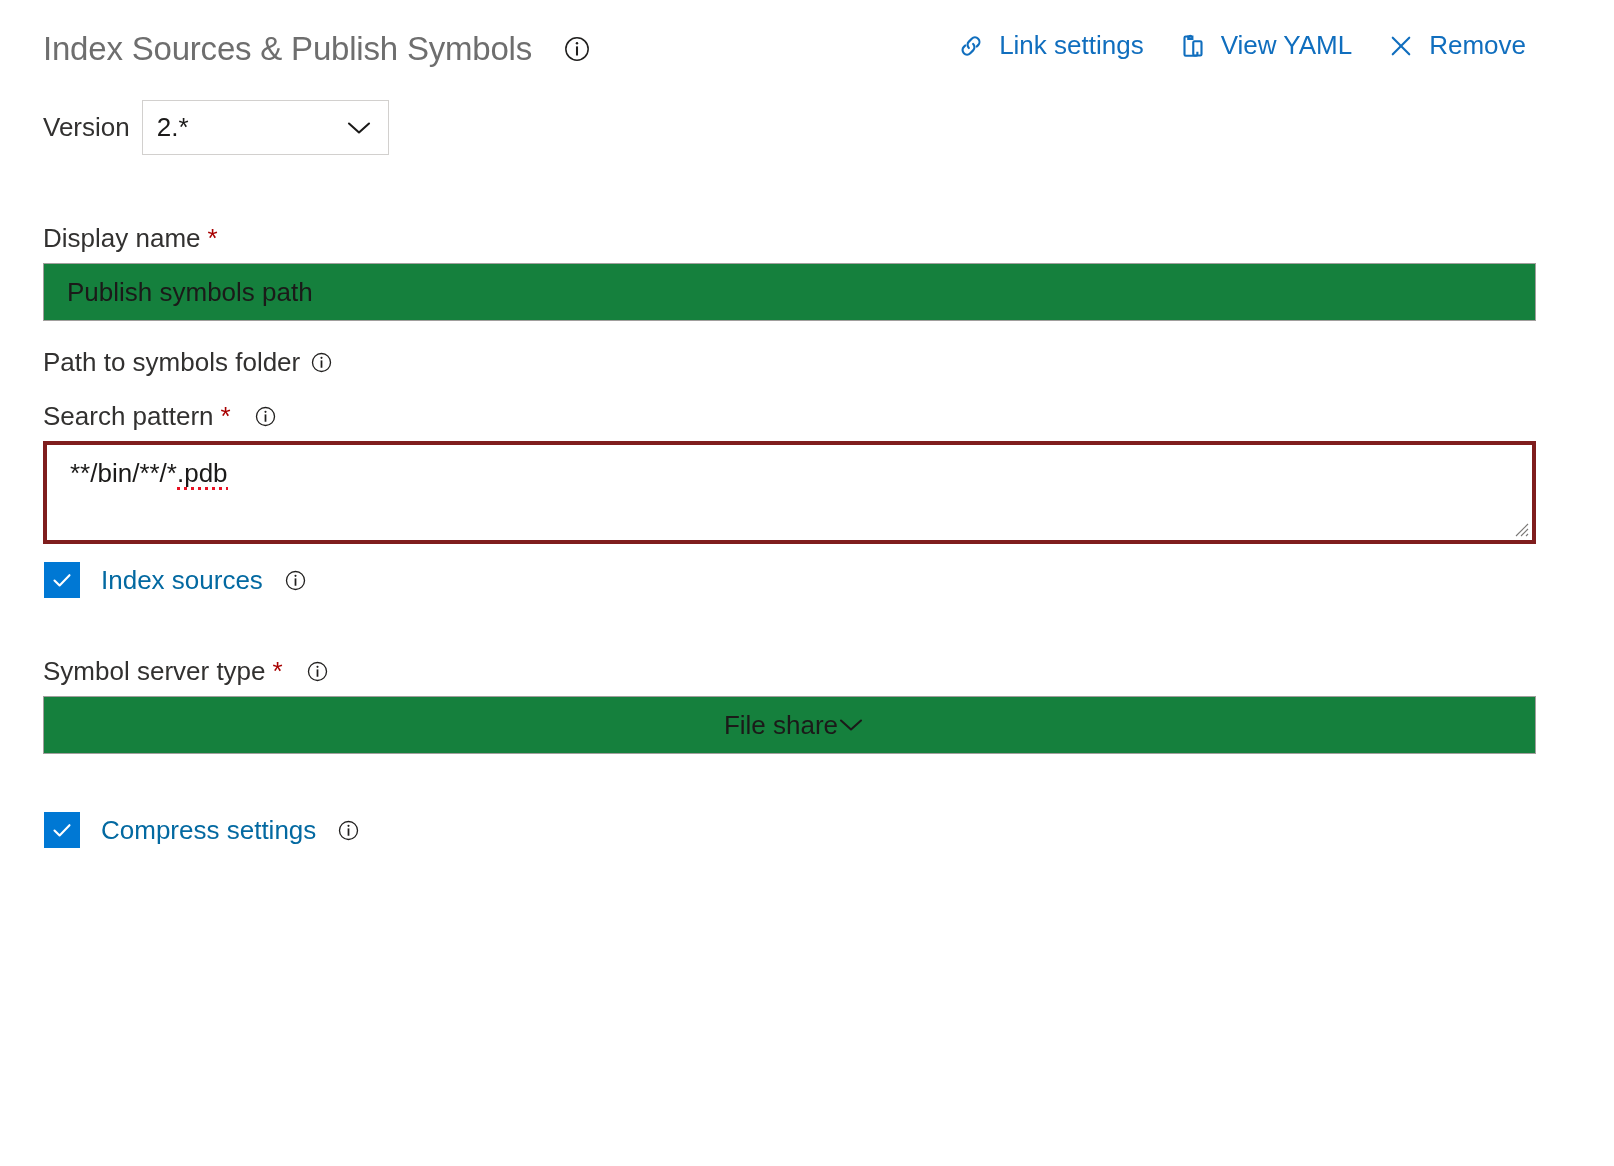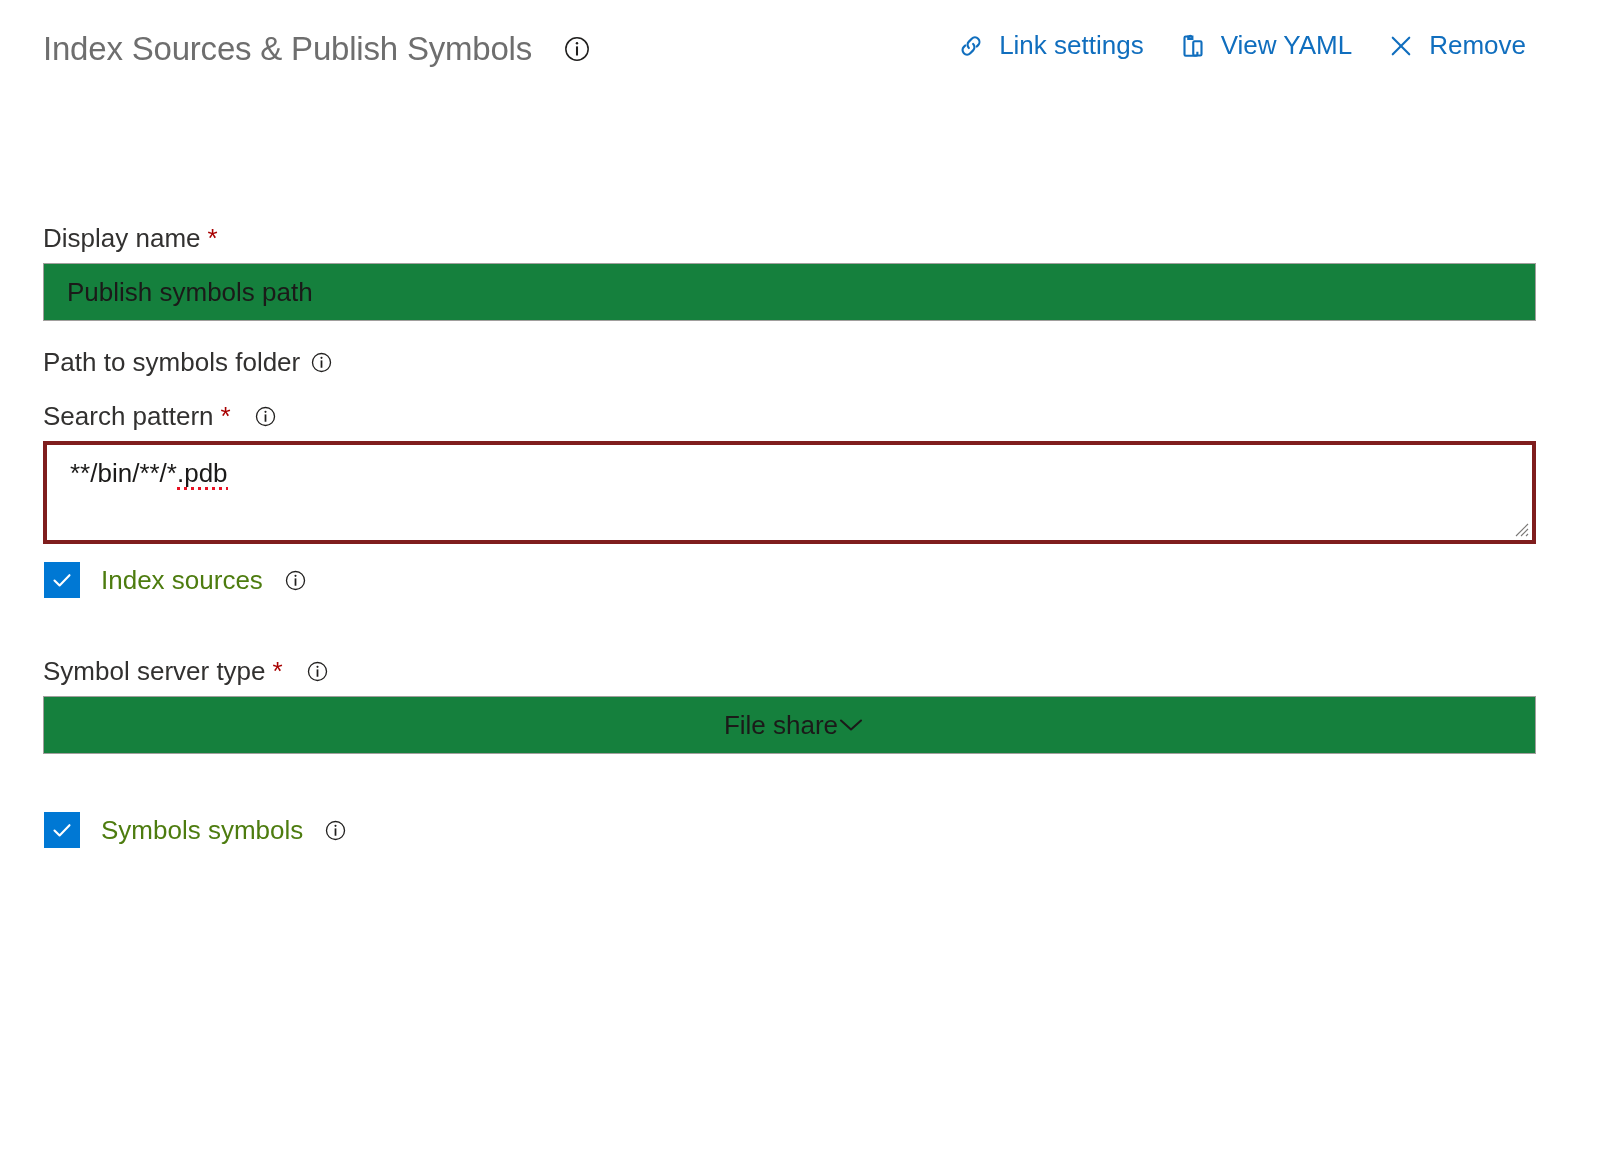--- a/index.html
+++ b/index.html
@@ -207,21 +207,21 @@
     background: #0078d4;
     display: inline-flex;
     align-items: center;
     justify-content: center;
     flex: 0 0 auto;
     cursor: pointer;
   }
   .cb svg { display: block; }
   .cb-label {
     font-size: 26px;
-    color: #4d7c0f;
+    color: #0369a1;
     margin-left: 21px;
     white-space: nowrap;
   }
   .cb-info { margin-left: 22px; }
 
   .sp-1 { height: 22px; }
   .sp-2 { height: 28px; }
   .sp-3 { height: 38px; }
   .sp-4 { height: 44px; }
   .sp-5 { height: 18px; }
@@ -281,20 +281,31 @@
               <line x1="18.6" y1="5.4" x2="5.4" y2="18.6"></line>
             </g>
           </svg>
         </span>
         <span>Remove</span>
       </div>
 
     </div>
   </div>
 
+  <div class="version-row">
+    <span class="version-label">Version</span>
+    <div class="version-select">
+      <span class="val">2.*</span>
+      <span class="chev">
+        <svg width="26" height="16" viewBox="0 0 26 16">
+          <polyline points="3,3.5 13,12.5 23,3.5" fill="none" stroke="#1b1a19" stroke-width="2.1" stroke-linecap="round" stroke-linejoin="round"></polyline>
+        </svg>
+      </span>
+    </div>
+  </div>
 
   <div class="form">
 
     <div class="field">
       <div class="lbl">
         <span>Display name</span>
         <span class="req">*</span>
       </div>
       <div class="ctrl">
         <span>Publish symbols path</span>
@@ -396,21 +407,21 @@
 
 
     <div class="sp-6"></div>
 
     <div class="cbrow">
       <span class="cb">
         <svg width="24" height="24" viewBox="0 0 24 24">
           <polyline points="4.5,12.5 9.6,17.5 19.5,7.2" fill="none" stroke="#ffffff" stroke-width="2.1" stroke-linecap="round" stroke-linejoin="round"></polyline>
         </svg>
       </span>
-      <span class="cb-label">Symbols symbols</span>
+      <span class="cb-label">Compress settings</span>
       <span class="info-icon sm cb-info">
         <svg width="21" height="21" viewBox="0 0 24 24">
           <circle cx="12" cy="12" r="10.3" fill="none" stroke="#201f1e" stroke-width="1.5"></circle>
           <circle cx="12" cy="6.7" r="1.2" fill="#201f1e"></circle>
           <rect x="11.0" y="9.6" width="2" height="8.4" fill="#201f1e"></rect>
         </svg>
       </span>
     </div>
 
   </div>

